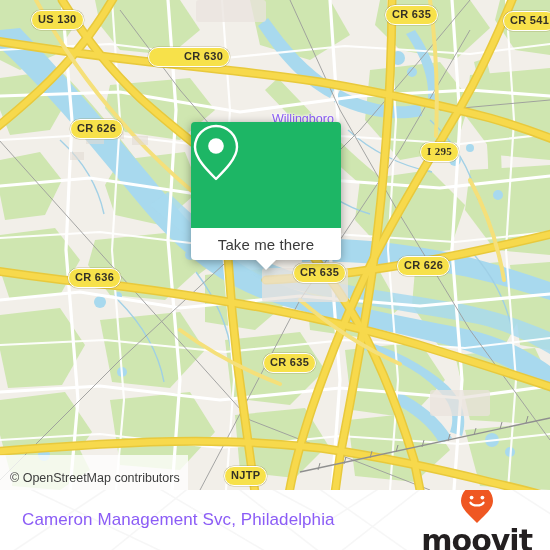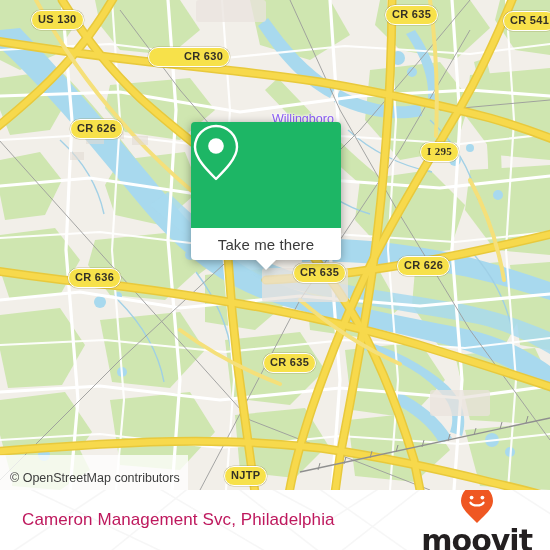--- a/index.html
+++ b/index.html
@@ -77,21 +77,21 @@
   }
 
   
   .bottombar{
     position:absolute;left:0;top:490px;width:550px;height:60px;
     background:#ffffff;overflow:hidden;
   }
   .bottombar .watermark{position:absolute;left:0;top:-490px;opacity:.12;}
   .bar-title{
     position:absolute;left:22px;top:50%;transform:translateY(-50%);
-    font-size:17px;color:#be185d;white-space:nowrap;letter-spacing:.1px;
+    font-size:17px;color:#8b5cf6;white-space:nowrap;letter-spacing:.1px;
   }
   .brand{
     position:absolute;right:18px;top:50%;transform:translateY(-50%);
     display:flex;align-items:center;gap:2px;flex-direction:column;
   }
   .brand-word{
     font-size:30px;color:#231f20;font-weight:bold;letter-spacing:-1px;
     line-height:1;font-family:"DejaVu Sans", sans-serif;
   }
 </style>

